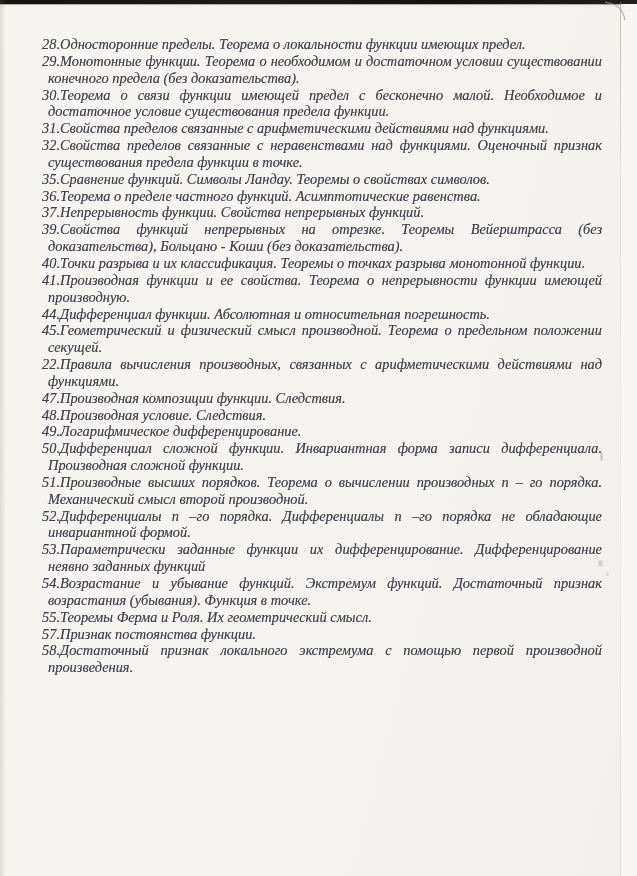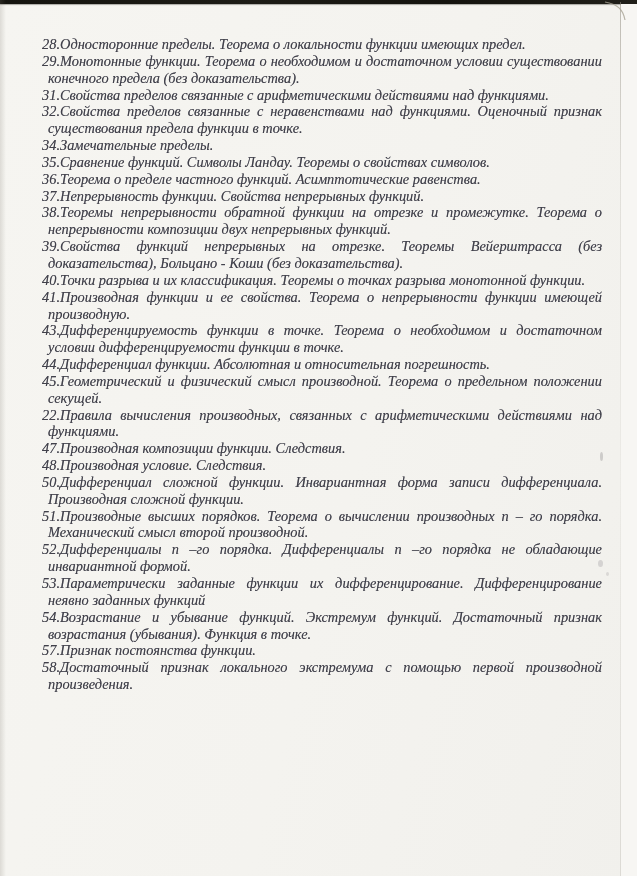--- a/index.html
+++ b/index.html
@@ -94,37 +94,37 @@
     <path d="M3,1 C15,3 21,8 23,19" fill="none" stroke="rgba(168,162,148,0.8)" stroke-width="1.2"></path>
   </svg>
 
   <div class="speck s1"></div>
   <div class="speck s2"></div>
   <div class="speck s3"></div>
 
   <div class="content">
       <p class="item"><span class="num">28.</span><span>Односторонние пределы. Теорема о локальности функции имеющих предел.</span></p>
       <p class="item"><span class="num">29.</span><span>Монотонные функции. Теорема о необходимом  и достаточном условии существовании конечного предела (без доказательства).</span></p>
+      <p class="item"><span class="num">30.</span><span>Теорема о связи функции имеющей предел с бесконечно малой. Необходимое и достаточное условие существования предела функции.</span></p>
       <p class="item"><span class="num">31.</span><span>Свойства пределов связанные с арифметическими действиями над функциями.</span></p>
       <p class="item"><span class="num">32.</span><span>Свойства пределов связанные с неравенствами над функциями. Оценочный признак существования предела функции в точке.</span></p>
-      <p class="item"><span class="num">34.</span><span>Замечательные пределы.</span></p>
       <p class="item"><span class="num">35.</span><span>Сравнение функций. Символы Ландау. Теоремы о свойствах символов.</span></p>
       <p class="item"><span class="num">36.</span><span>Теорема о пределе частного функций. Асимптотические равенства.</span></p>
       <p class="item"><span class="num">37.</span><span>Непрерывность функции. Свойства непрерывных функций.</span></p>
-      <p class="item"><span class="num">38.</span><span>Теоремы непрерывности обратной функции на отрезке и промежутке. Теорема о непрерывности композиции двух непрерывных функций.</span></p>
       <p class="item"><span class="num">39.</span><span>Свойства функций непрерывных на отрезке. Теоремы Вейерштрасса (без доказательства), Больцано - Коши (без доказательства).</span></p>
       <p class="item"><span class="num">40.</span><span>Точки разрыва и их классификация. Теоремы о точках разрыва монотонной функции.</span></p>
       <p class="item"><span class="num">41.</span><span>Производная функции и ее свойства. Теорема о непрерывности функции имеющей производную.</span></p>
-      <p class="item"><span class="num">43.</span><span>Дифференцируемость функции в точке. Теорема о необходимом и достаточном условии дифференцируемости функции в точке.</span></p>
       <p class="item"><span class="num">44.</span><span>Дифференциал функции. Абсолютная и относительная погрешность.</span></p>
       <p class="item"><span class="num">45.</span><span>Геометрический и физический смысл производной. Теорема о предельном положении секущей.</span></p>
       <p class="item"><span class="num">22.</span><span>Правила вычисления производных, связанных с арифметическими действиями над функциями.</span></p>
       <p class="item"><span class="num">47.</span><span>Производная композиции функции. Следствия.</span></p>
       <p class="item"><span class="num">48.</span><span>Производная условие. Следствия.</span></p>
+      <p class="item"><span class="num">49.</span><span>Логарифмическое дифференцирование.</span></p>
       <p class="item"><span class="num">50.</span><span>Дифференциал сложной функции. Инвариантная форма записи дифференциала. Производная сложной функции.</span></p>
       <p class="item"><span class="num">51.</span><span>Производные высших порядков. Теорема о вычислении производных n – го порядка. Механический смысл второй производной.</span></p>
       <p class="item"><span class="num">52.</span><span>Дифференциалы n –го порядка. Дифференциалы n –го порядка не обладающие инвариантной формой.</span></p>
       <p class="item"><span class="num">53.</span><span>Параметрически заданные функции их дифференцирование. Дифференцирование неявно заданных функций</span></p>
       <p class="item"><span class="num">54.</span><span>Возрастание и убывание функций. Экстремум функций. Достаточный признак возрастания (убывания). Функция в точке.</span></p>
+      <p class="item"><span class="num">55.</span><span>Теоремы Ферма и Роля. Их геометрический смысл.</span></p>
       <p class="item"><span class="num">57.</span><span>Признак постоянства функции.</span></p>
       <p class="item"><span class="num">58.</span><span>Достаточный признак локального экстремума с помощью первой производной произведения.</span></p>
     </div>
 </div>
 
 </body></html>

